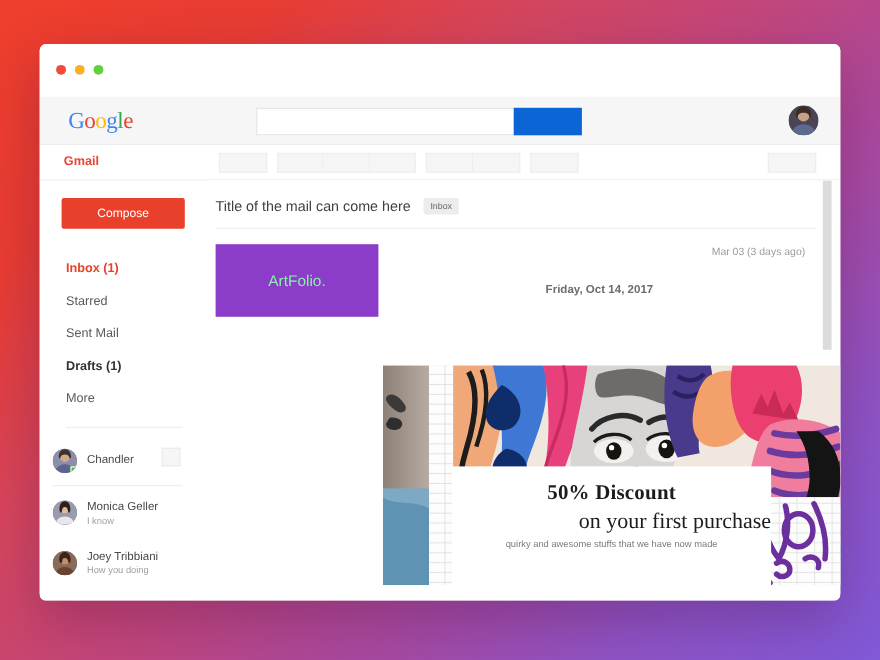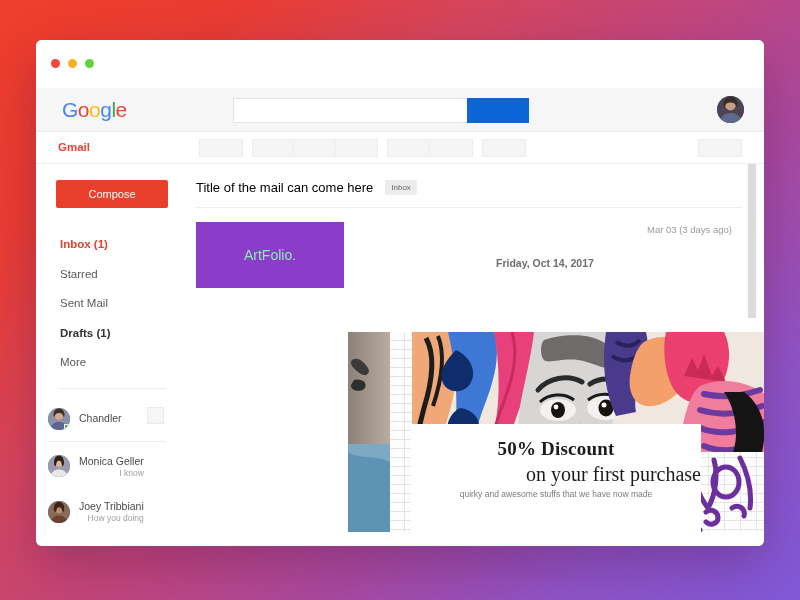--- a/index.html
+++ b/index.html
@@ -51,21 +51,21 @@
   .googlebar {
     height: 44px;
     background: #f6f6f6;
     border-bottom: 1px solid #ececec;
     display: flex;
     align-items: center;
     position: relative;
     padding: 0 0 0 26px;
   }
   .glogo {
-    font-family: Liberation Sans, sans-serif;
+    font-family: Liberation Serif, serif;
     font-size: 21px;
     letter-spacing: -0.5px;
     line-height: 1;
     user-select: none;
   }
   .glogo span { font-weight: 400; }
   .g-b { color: #4285f4; }
   .g-r { color: #ea4335; }
   .g-y { color: #fbbc05; }
   .g-g { color: #34a853; }
@@ -198,21 +198,21 @@
   }
   .online-dot {
     position: absolute;
     right: 0; bottom: 0;
     width: 6px; height: 6px;
     background: #3ec63e;
     border: 1px solid #fff;
   }
   .c-text { margin-left: 9px; line-height: 1.25; }
   .c-name { font-size: 10.5px; color: #4a4a4a; }
-  .c-msg { font-size: 8.5px; color: #a0a0a0; text-align: right; }
+  .c-msg { font-size: 8.5px; color: #a0a0a0; }
   .c-box {
     position: absolute;
     right: 24px; top: 6px;
     width: 17px; height: 17px;
     background: #f6f6f6;
     border: 1px solid #eaeaea;
   }
 
   
   .mailpane {
@@ -222,21 +222,21 @@
     overflow: hidden;
   }
   .mail-head {
     padding: 16px 0 0 0;
     margin: 0 22px 0 8px;
     display: flex;
     align-items: center;
   }
   .mail-title {
     font-size: 13px;
-    color: #000000;
+    color: #404040;
   }
   .inbox-tag {
     margin-left: 12px;
     background: #ececec;
     color: #666;
     font-size: 8px;
     padding: 3px 6px;
     border-radius: 2px;
   }
   .head-rule {

